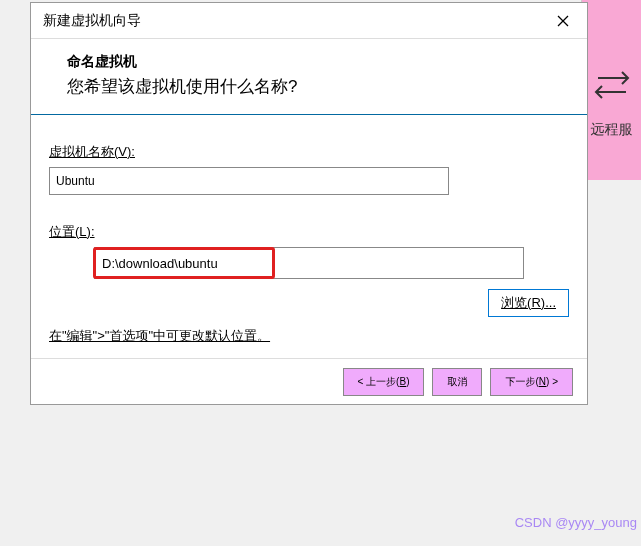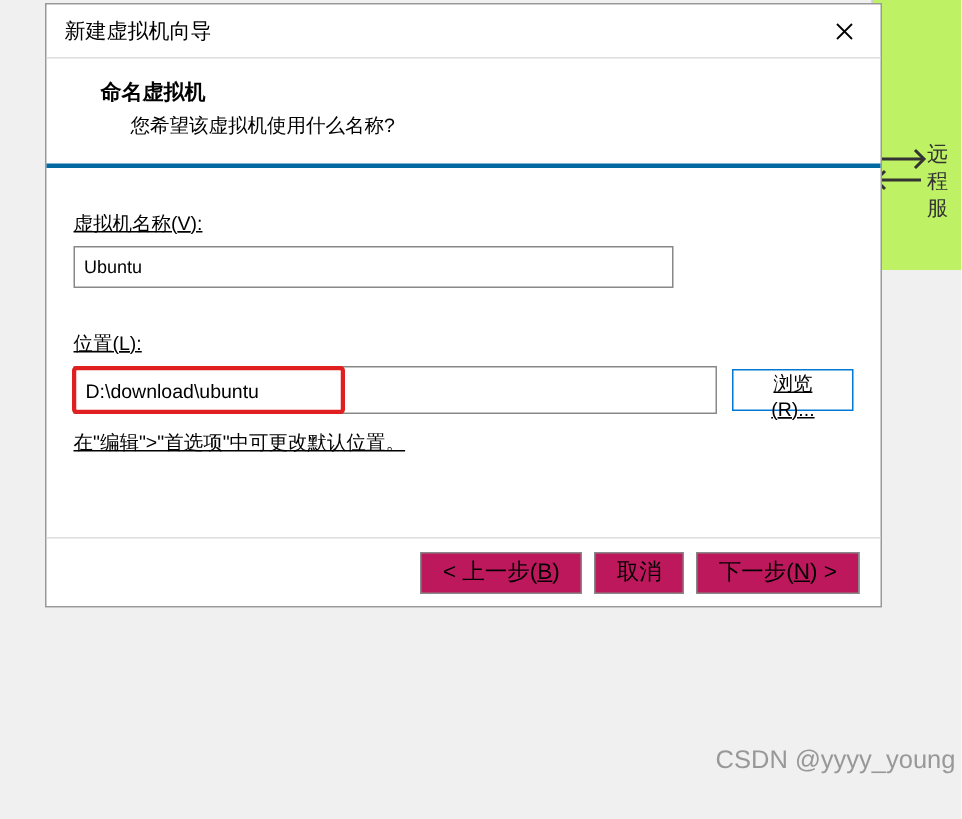--- a/index.html
+++ b/index.html
@@ -11,25 +11,26 @@
       height: 546px;
       position: relative;
       overflow: hidden;
     }
     .background-panel {
       position: absolute;
       right: 0;
       top: 0;
       width: 60px;
       height: 180px;
-      background: #bef264;
+      background: #f9a8d4;
       border-left: 1px solid #ccc;
       display: flex;
-      align-items: center;
-      padding-top: 44px;
+      flex-direction: column;
+      align-items: center;
+      padding-top: 66px;
     }
     .bg-arrows {
       font-size: 28px;
       line-height: 20px;
       color: #333;
     }
     .bg-label {
       margin-top: 18px;
       font-size: 14px;
       color: #333;
@@ -55,24 +56,24 @@
     }
     .title-text { font-size: 14px; }
     .close-btn {
       width: 28px; height: 28px;
       display: flex; align-items: center; justify-content: center;
       cursor: pointer;
       font-size: 14px;
     }
     .header-section {
       padding: 14px 28px 16px 36px;
-      border-bottom: 3px solid #0369a1;
+      border-bottom: 1px solid #0369a1;
     }
     .header-title { font-weight: bold; font-size: 14px; margin-bottom: 4px; }
-    .header-subtitle { font-size: 13px; margin-left: 20px; }
+    .header-subtitle { font-size: 17px; }
     .content {
       flex: 1;
       padding: 28px 18px 10px 18px;
       text-decoration: underline;
     }
     .field-label {
       font-size: 13px;
       margin-bottom: 6px;
     }
     .underline { text-decoration: underline; }
@@ -81,20 +82,21 @@
       height: 28px;
       border: 1px solid #888;
       padding: 4px 6px;
       font-size: 12px;
       font-family: inherit;
     }
     .loc-row {
       display: flex;
       align-items: center;
       gap: 10px;
+      flex-direction: column;
     }
     .highlight-box {
       border: 3px solid #e02020;
       border-radius: 3px;
       padding: 0;
       display: inline-block;
       width: 182px;
     }
     .highlight-box input {
       border: none;
@@ -140,31 +142,31 @@
       display: flex;
       align-items: center;
       justify-content: flex-end;
       padding: 0 14px;
       gap: 8px;
     }
     .footer button {
       height: 28px;
       padding: 0 14px;
       border: 1px solid #888;
-      background: #be185d;
-      font-size: 15px;
+      background: #f0abfc;
+      font-size: 10px;
       font-family: inherit;
       cursor: pointer;
     }
     .watermark {
       position: absolute;
       right: 4px;
-      bottom: 29px;
-      color: #737373;
-      font-size: 17px;
+      bottom: 16px;
+      color: #8b5cf6;
+      font-size: 13px;
       opacity: 0.7;
       pointer-events: none;
     }
   </style>
 </head>
 <body>
 
 <div class="background-panel">
   <div class="bg-arrows">
     <svg width="36" height="36" viewBox="0 0 36 36">

